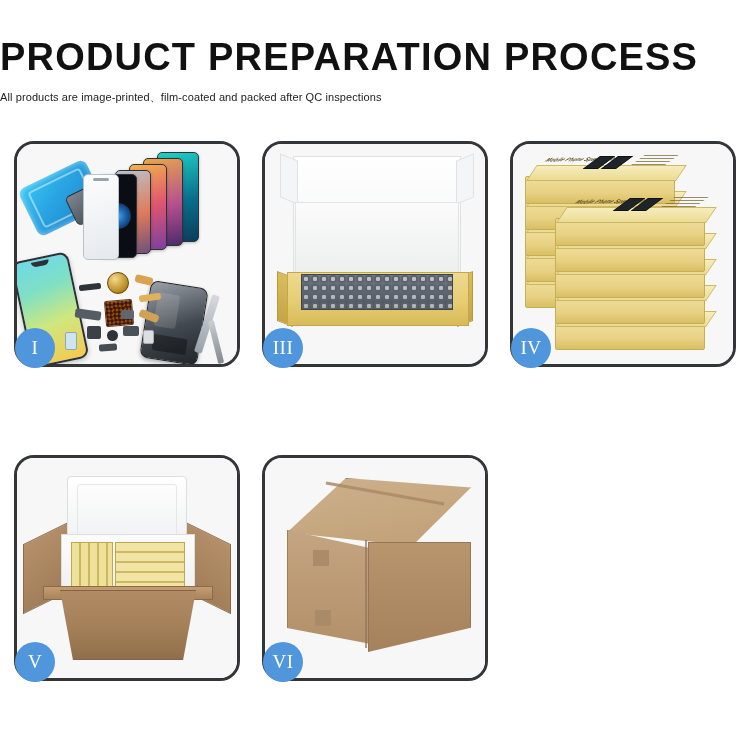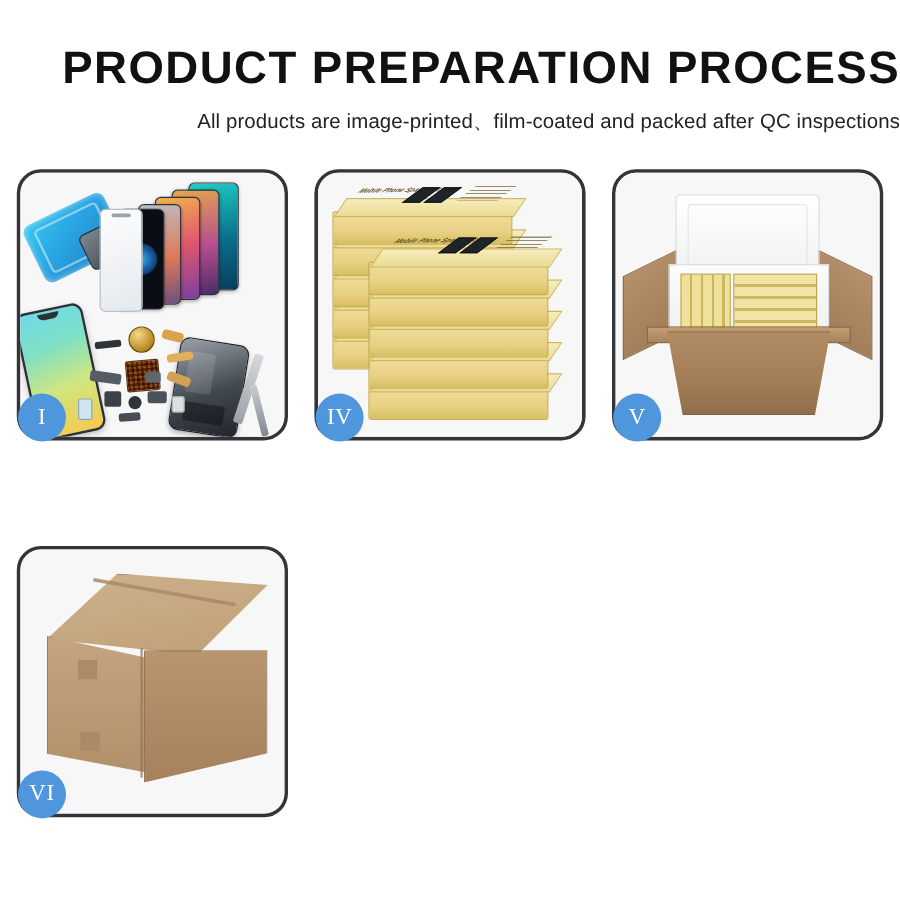--- a/index.html
+++ b/index.html
@@ -12,35 +12,35 @@
     background: #ffffff;
     font-family: "Liberation Sans", sans-serif;
     overflow: hidden;
     position: relative;
   }
 
   
   .header {
     width: 750px;
     padding-top: 38px;
-    text-align: right;
+    text-align: left;
   }
   .page-title {
     font-family: "Liberation Sans", sans-serif;
     font-size: 38px;
     font-weight: 700;
     letter-spacing: 1.2px;
     color: #111111;
     line-height: 1.05;
     margin: 0;
     white-space: nowrap;
   }
   .page-subtitle {
     font-family: "Liberation Sans", sans-serif;
-    font-size: 17px;
+    font-size: 11px;
     font-weight: 400;
     color: #222222;
     margin: 12px 0 0 0;
     letter-spacing: 0.1px;
     white-space: nowrap;
   }
 
   
   .grid {
     position: absolute;
@@ -435,20 +435,31 @@
       <div class="part pt10"></div>
       <div class="part pt11"></div>
       <div class="part pt12"></div>
       <div class="tweezers"></div>
       <div class="screwdriver"></div>
     </div>
     <div class="badge">I</div>
   </div>
 
 
+  <div class="card">
+    <div class="card-inner">
+      <div class="box3-lid"></div>
+      <div class="box3-foam"></div>
+      <div class="box3-left-flap"></div>
+      <div class="box3-right-flap"></div>
+      <div class="box3-body"></div>
+      <div class="box3-contents"></div>
+    </div>
+    <div class="badge">III</div>
+  </div>
 
   <div class="card">
     <div class="card-inner">
       <div class="stack">
         <div class="sbox stack-e">
             <div class="sbox-lid"></div>
           </div>
         <div class="sbox stack-d">
             <div class="sbox-lid"></div>
           </div>

